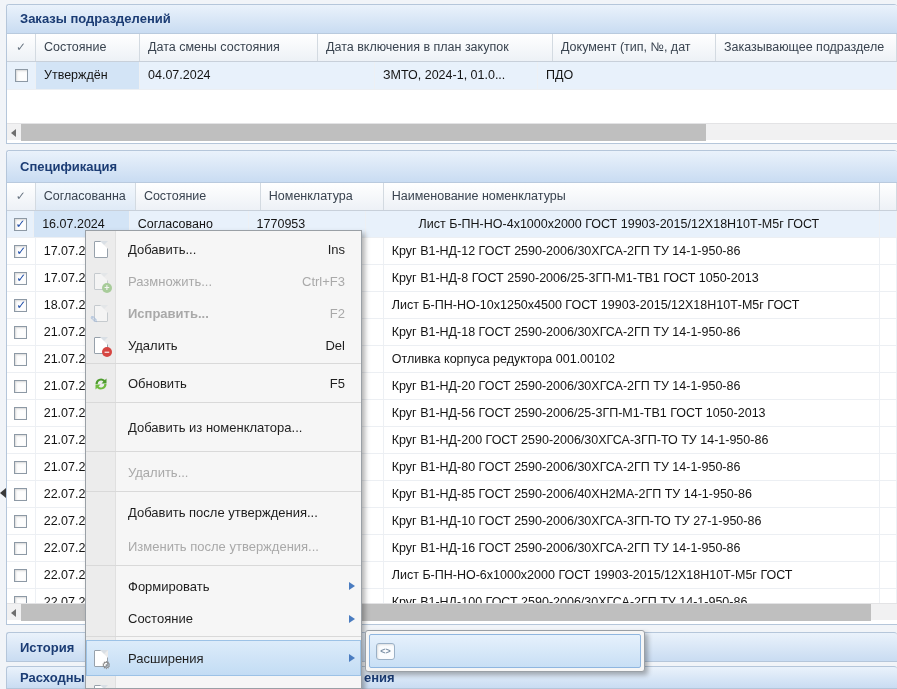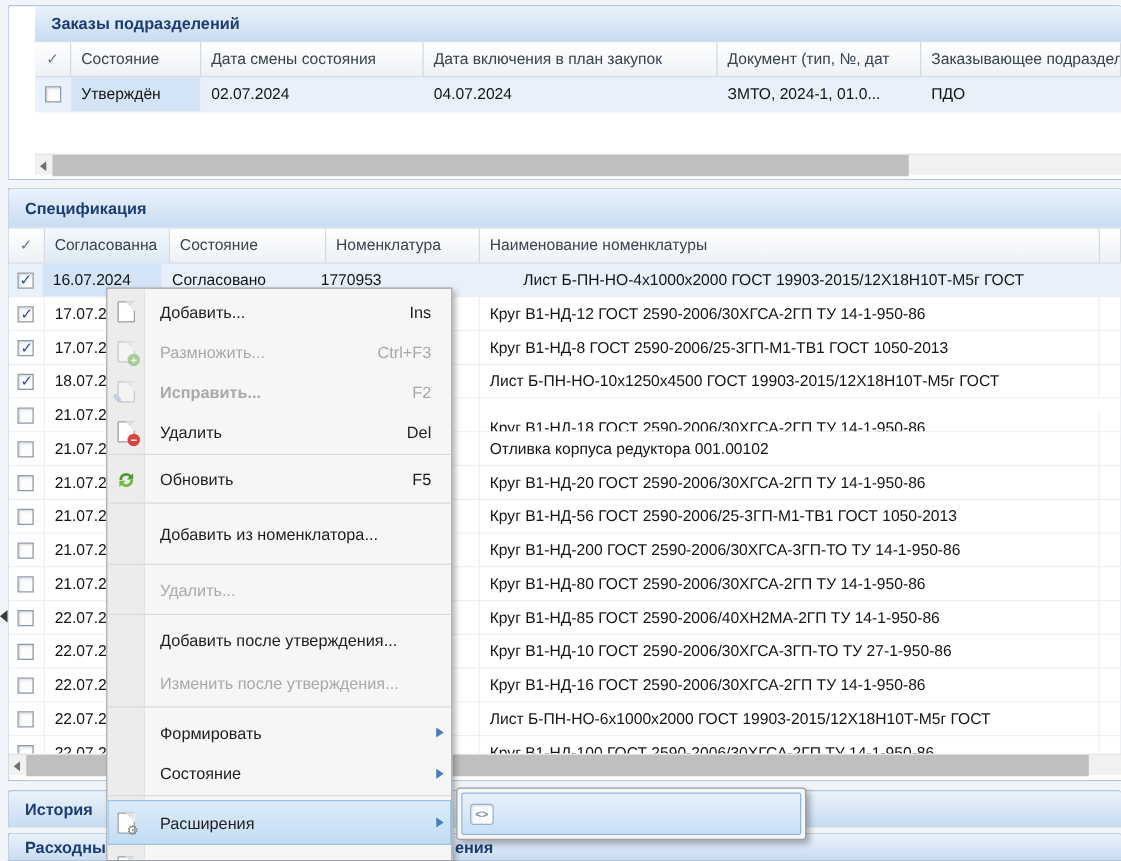--- a/index.html
+++ b/index.html
@@ -73,38 +73,37 @@
               display:flex; align-items:center; justify-content:center; font-size:9px; font-weight:bold; color:#7a8fa5; }
   .submenu-item .sm-label { margin-left:13px; white-space:nowrap; }
 
   .refresh-svg { display:block; }
 </style>
 </head>
 <body>
 
 <div class="app">
 
-  <div class="panel" style="top:4px; height:140px;padding-left:21px;">
+  <div class="panel" style="top:4px; height:140px;">
     <div class="panel-header">
       <span>Заказы подразделений</span>
     </div>
     <div class="grid-header">
       <div class="gh-cell cb-col" style="width:29px;">✓</div>
       <div class="gh-cell" style="width:104px;">Состояние</div>
       <div class="gh-cell" style="width:178px;">Дата смены состояния</div>
       <div class="gh-cell" style="width:235px;">Дата включения в план закупок</div>
       <div class="gh-cell" style="width:163px;">Документ (тип, №, дат</div>
       <div class="gh-cell gh-fill">Заказывающее подразделе</div>
     </div>
     <div class="grid-row selected" style="height:28px;">
       <div class="cb-cell" style="width:29px;">
         <span class="cb"></span>
       </div>
       <div class="gr-cell current-cell" style="width:104px; line-height:27px;">Утверждён</div>
-      <div class="gr-cell" style="width:178px; line-height:27px;">02.07.2024</div>
       <div class="gr-cell" style="width:235px; line-height:27px;">04.07.2024</div>
       <div class="gr-cell" style="width:163px; line-height:27px;">ЗМТО, 2024-1, 01.0...</div>
       <div class="gr-cell" style="flex:1; line-height:27px;">ПДО</div>
     </div>
     <div style="height:33px; background:#fff;"></div>
     <div class="hscrollbar">
       <span class="sb-arrow-left"></span>
       <span class="sb-thumb" style="left:14px; width:685px;"></span>
     </div>
   </div>
@@ -162,21 +161,21 @@
           <div class="gr-cell" style="width: 501px; line-height: 26px;">Лист Б-ПН-НО-10х1250х4500 ГОСТ 19903-2015/12Х18Н10Т-М5г ГОСТ</div>
           <div class="gr-cell" style="flex: 1 1 0%;"></div>
         </div>
         <div class="grid-row" style="height: 27px;">
           <div class="cb-cell" style="width: 29px;">
             <span class="cb"></span>
           </div>
           <div class="gr-cell" style="width: 101px; line-height: 26px;">21.07.2024</div>
           <div class="gr-cell" style="width: 126px; line-height: 26px;"></div>
           <div class="gr-cell" style="width: 124px; line-height: 26px;"></div>
-          <div class="gr-cell" style="width: 501px; line-height: 26px; margin-top: 10px;">Круг В1-НД-18 ГОСТ 2590-2006/30ХГСА-2ГП ТУ 14-1-950-86</div>
+          <div class="gr-cell" style="width: 501px; line-height: 26px;">Круг В1-НД-18 ГОСТ 2590-2006/30ХГСА-2ГП ТУ 14-1-950-86</div>
           <div class="gr-cell" style="flex: 1 1 0%;"></div>
         </div>
         <div class="grid-row" style="height: 27px;">
           <div class="cb-cell" style="width: 29px;">
             <span class="cb"></span>
           </div>
           <div class="gr-cell" style="width: 101px; line-height: 26px;">21.07.2024</div>
           <div class="gr-cell" style="width: 126px; line-height: 26px;"></div>
           <div class="gr-cell" style="width: 124px; line-height: 26px;"></div>
           <div class="gr-cell" style="width: 501px; line-height: 26px;">Отливка корпуса редуктора 001.00102</div>

